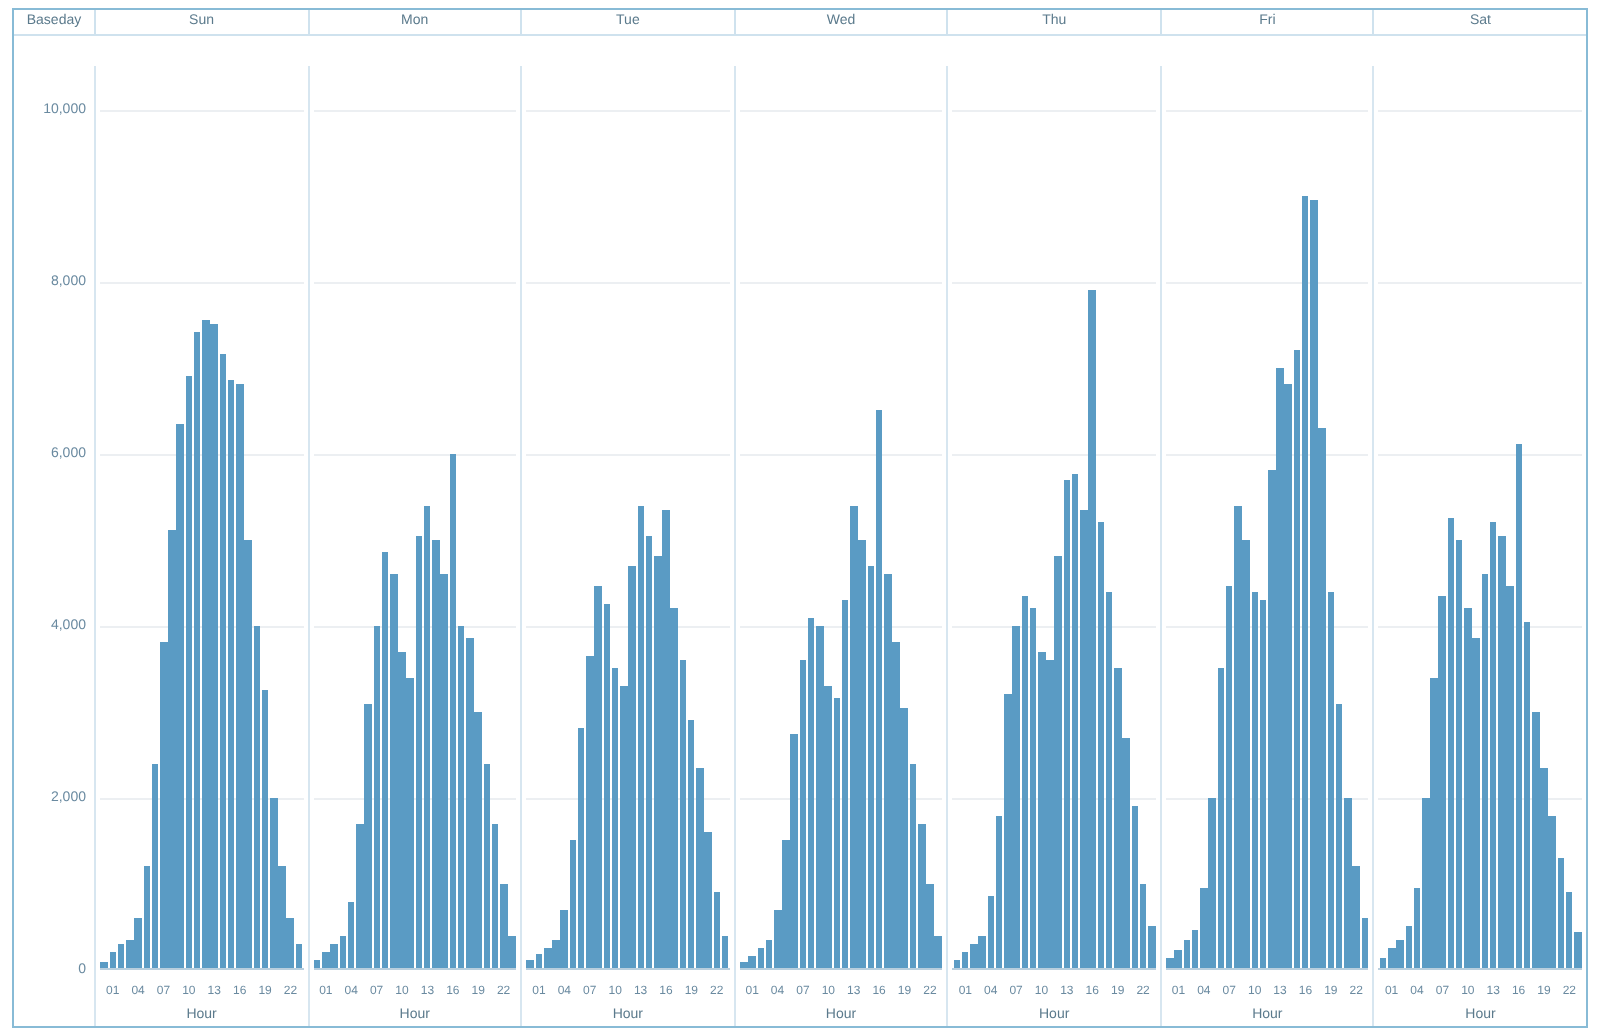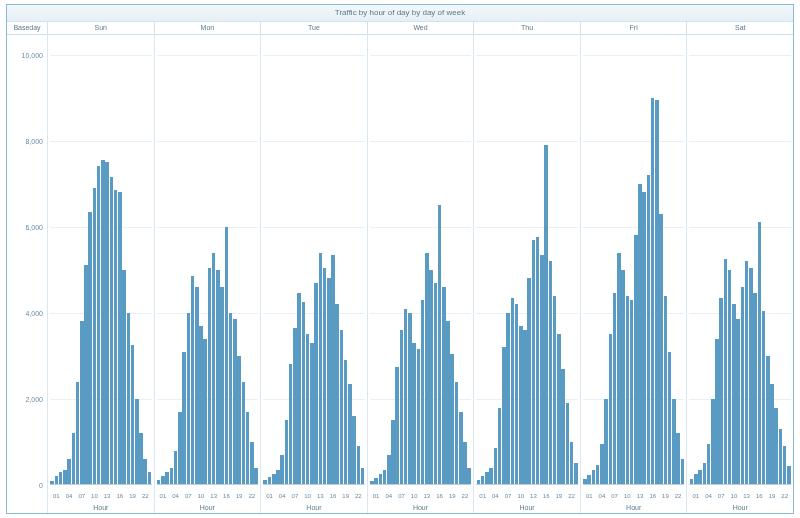--- a/index.html
+++ b/index.html
@@ -130,21 +130,20 @@
     bottom: 2px;
     text-align: center;
     font-size: 7px;
     color: #5b7a8c;
   }
 </style>
 </head>
 <body>
 
 <div class="frame">
-  <div class="title-bar">Traffic by hour of day by day of week</div>
   <div class="facet-label-row" id="facet-row">
     <div class="corner">Baseday</div>
 
   <div class="facet-head">Sun</div>
       <div class="facet-head">Mon</div>
       <div class="facet-head">Tue</div>
       <div class="facet-head">Wed</div>
       <div class="facet-head">Thu</div>
       <div class="facet-head">Fri</div>
       <div class="facet-head">Sat</div>

